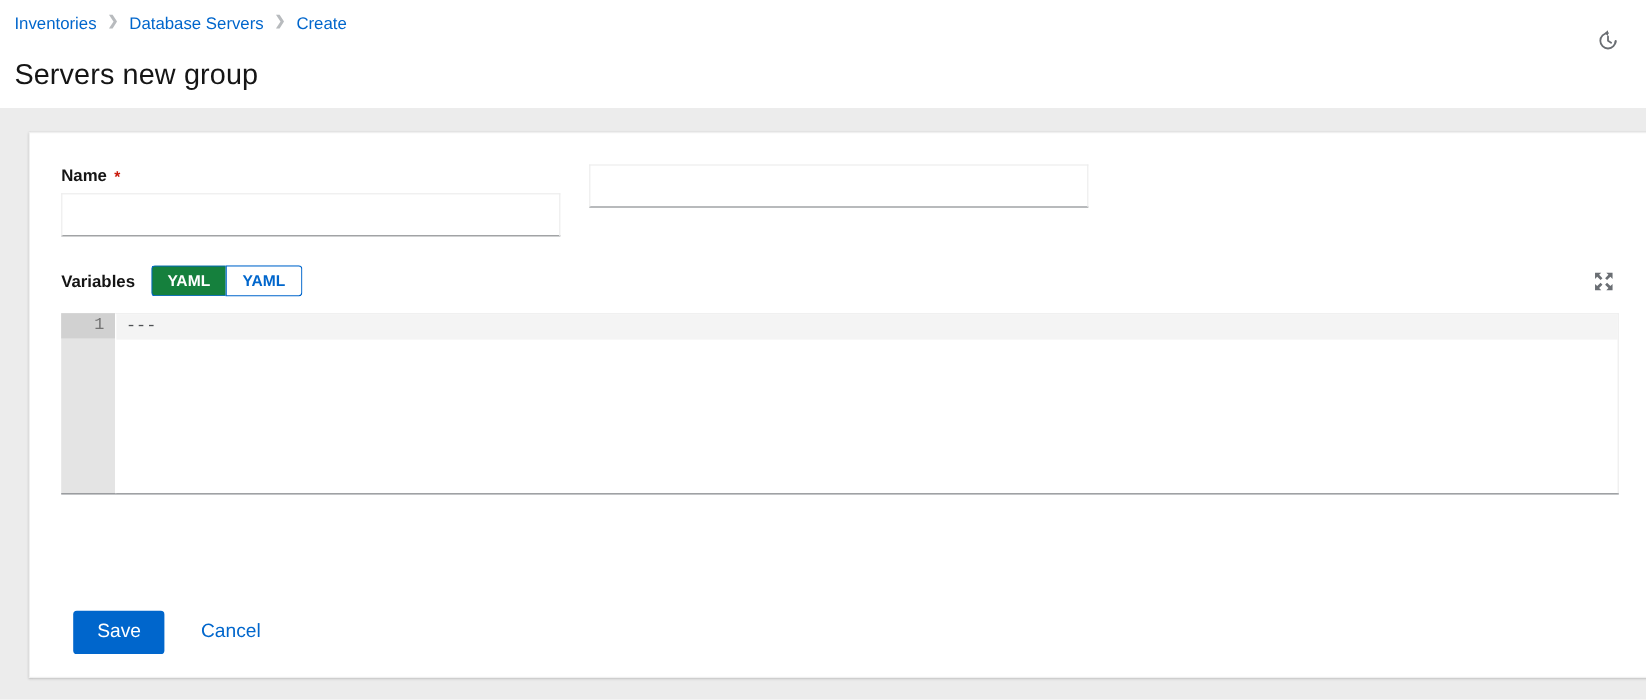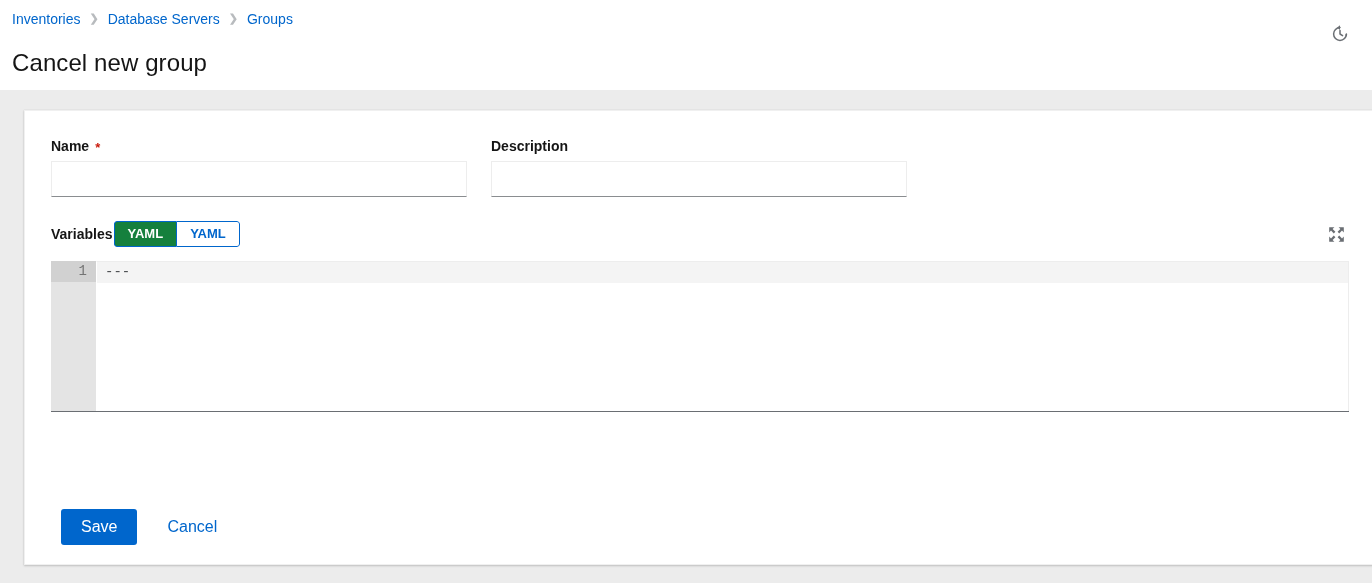--- a/index.html
+++ b/index.html
@@ -130,21 +130,21 @@
     display: flex;
     align-items: center;
     margin-top: 24px;
     height: 26px;
     position: relative;
   }
   .vars-label {
     font-size: 14px;
     font-weight: bold;
     color: #151515;
-    margin-right: 1px;
+    margin-right: 13px;
   }
   .toggle-group {
     display: inline-flex;
     border-radius: 3px;
     overflow: hidden;
   }
   .toggle-btn {
     font-family: "Liberation Sans", sans-serif;
     font-size: 13px;
     font-weight: bold;
@@ -262,24 +262,24 @@
 </head>
 <body>
 
 <div class="page-header">
 
   <nav class="breadcrumb">
     <a href="#">Inventories</a>
     <span class="crumb-sep">❯</span>
     <a href="#">Database Servers</a>
     <span class="crumb-sep">❯</span>
-    <a href="#">Groups</a>
+    <a href="#">Create</a>
   </nav>
 
-  <h1 class="page-title">Cancel new group</h1>
+  <h1 class="page-title">Servers new group</h1>
 
   <button class="history-btn">
     <svg width="20" height="20" viewBox="0 0 20 20">
       <path d="M10 3.6a6.4 6.4 0 1 0 6.4 6.4" fill="none" stroke="#6a6e73" stroke-width="1.5" stroke-linecap="round"></path>
       <path d="M10 3.6 L10 1.2 L7.2 3.6 L10 6.0 Z" fill="#6a6e73"></path>
       <circle cx="10" cy="10" r="6.4" fill="none" stroke="#6a6e73" stroke-width="1.5" stroke-dasharray="2 40" stroke-dashoffset="0"></circle>
       <path d="M10 6.4 L10 10 L12.6 11.6" fill="none" stroke="#6a6e73" stroke-width="1.5" stroke-linecap="round" stroke-linejoin="round"></path>
     </svg>
   </button>
 </div>
@@ -291,23 +291,20 @@
 
       <div class="form-group">
         <label class="form-label">
           <span>Name</span>
           <span class="required-star">*</span>
         </label>
         <input class="text-input" type="text" value="" placeholder="" style="">
       </div>
 
       <div class="form-group">
-        <label class="form-label">
-          <span>Description</span>
-        </label>
         <input class="text-input" type="text" value="" placeholder="" style="">
       </div>
 
     </div>
 
     <div class="vars-head">
       <span class="vars-label">Variables</span>
       <div class="toggle-group">
         <button class="toggle-btn selected">YAML</button>
         <button class="toggle-btn">YAML</button>

